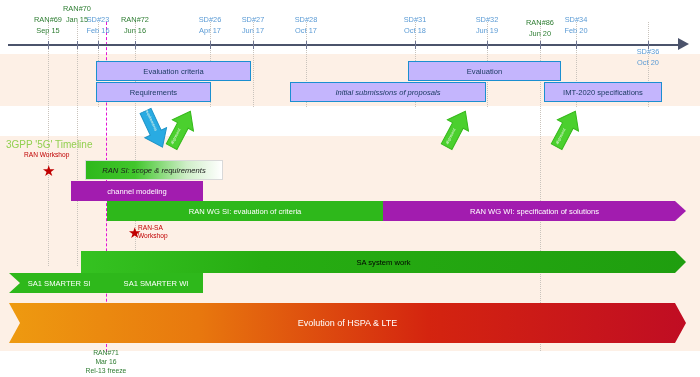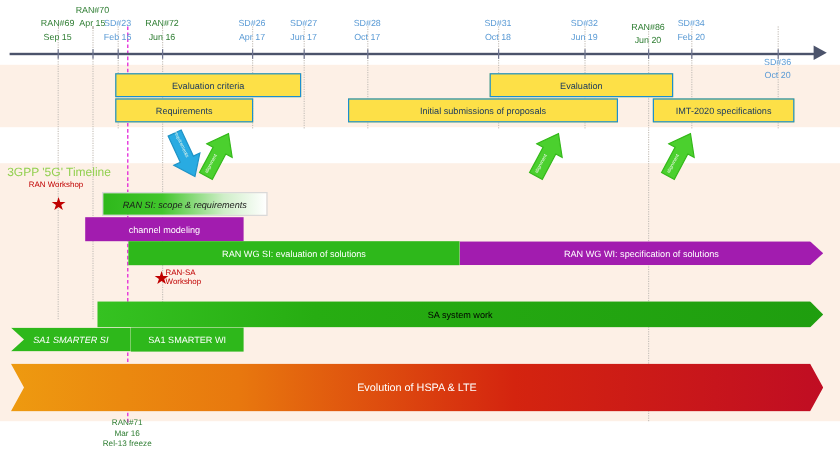--- a/index.html
+++ b/index.html
@@ -31,21 +31,21 @@
   .alabel b{font-weight:normal;display:block;}
 
   
   #itu-title{position:absolute;left:8px;top:59px;font-size:8.2px;line-height:11.5px;
              color:#7ab4e0;}
   #g3pp-title{position:absolute;left:6px;top:139px;font-size:10px;color:#92d050;}
 
   
   .bar{position:absolute;display:flex;align-items:center;justify-content:center;
        font-size:7.6px;white-space:nowrap;box-sizing:border-box;}
-  .bar-blue{background:#fde047;color:#17375e;border:.6px solid #1b8fd0;font-size:7.6px;}
+  .bar-blue{background:#c4b5fd;color:#17375e;border:.6px solid #1b8fd0;font-size:7.6px;}
   .bar-green{background:#2eb81b;color:#ffffff;}
   .bar-green-d{background:#a21caf;color:#ffffff;}
 
   
   .chev-right{clip-path:polygon(0 0, calc(100% - 11px) 0, 100% 50%, calc(100% - 11px) 100%, 0 100%);}
   .chev-both{clip-path:polygon(0 0, calc(100% - 11px) 0, 100% 50%, calc(100% - 11px) 100%, 0 100%, 11px 50%);}
   .chev-tail{clip-path:polygon(0 0, 100% 0, 100% 100%, 0 100%, 11px 50%);}
 
   
   #bar-ran-si{background:linear-gradient(to right,#2eb81b 0%,#41c62c 36%,#cfeec8 74%,#ffffff 100%);
@@ -110,21 +110,21 @@
       <div class="tick" style="left: 576px;"></div>
       <div class="tick" style="left: 648px;"></div>
     </div>
   <div id="axis-labels-layer">
       <div class="alabel ran" style="left: 20px; top: 14px; width: 56px;">
         <b>RAN#69</b>
         <b>Sep 15</b>
       </div>
       <div class="alabel ran" style="left: 49px; top: 3px; width: 56px;">
         <b>RAN#70</b>
-        <b>Apr 15</b>
+        <b>Jan 15</b>
       </div>
       <div class="alabel" style="left: 70px; top: 14px; width: 56px;">
         <b>SD#23</b>
         <b>Feb 16</b>
       </div>
       <div class="alabel ran" style="left: 107px; top: 14px; width: 56px;">
         <b>RAN#72</b>
         <b>Jun 16</b>
       </div>
       <div class="alabel" style="left: 182px; top: 14px; width: 56px;">
@@ -157,33 +157,33 @@
       </div>
       <div class="alabel" style="left: 620px; top: 14px; width: 56px; margin-top: 32px;">
         <b>SD#36</b>
         <b>Oct 20</b>
       </div>
     </div>
 
   <div id="itu-bars-layer">
       <div class="bar bar-blue" style="left: 96px; top: 61px; width: 155px; height: 20px;">Evaluation criteria</div>
       <div class="bar bar-blue" style="left: 96px; top: 82px; width: 115px; height: 20px;">Requirements</div>
-      <div class="bar bar-blue" style="left: 290px; top: 82px; width: 225px; height: 20px;">Initial submissions of proposals</div>
+      <div class="bar bar-blue" style="left: 290px; top: 82px; width: 196px; height: 20px; font-style: italic;">Initial submissions of proposals</div>
       <div class="bar bar-blue" style="left: 408px; top: 61px; width: 153px; height: 20px;">Evaluation</div>
       <div class="bar bar-blue" style="left: 544px; top: 82px; width: 118px; height: 20px;">IMT-2020 specifications</div>
     </div>
 
   <div id="g3pp-title">3GPP '5G' Timeline</div>
   <div id="tgpp-bars-layer">
       <div class="bar " id="bar-ran-si" style="left: 85px; top: 160px; width: 138px; height: 20px;">RAN SI: scope &amp; requirements</div>
       <div class="bar bar-green-d " style="left: 71px; top: 181px; width: 132px; height: 20px;">channel modeling</div>
-      <div class="bar bar-green " style="left: 107px; top: 201px; width: 276px; height: 20px;">RAN WG SI: evaluation of solutions</div>
+      <div class="bar bar-green " style="left: 107px; top: 201px; width: 276px; height: 20px;">RAN WG SI: evaluation of criteria</div>
       <div class="bar bar-green-d chev-right" style="left: 383px; top: 201px; width: 303px; height: 20px;">RAN WG WI: specification of solutions</div>
       <div class="bar chev-right" id="bar-sa-sys" style="left: 81px; top: 251px; width: 605px; height: 22px;">SA system work</div>
-      <div class="bar bar-green chev-tail" style="left: 9px; top: 273px; width: 100px; height: 20px; font-style: italic;">SA1 SMARTER SI</div>
+      <div class="bar bar-green chev-tail" style="left: 9px; top: 273px; width: 100px; height: 20px;">SA1 SMARTER SI</div>
       <div class="bar bar-green " style="left: 109px; top: 273px; width: 94px; height: 20px;">SA1 SMARTER WI</div>
       <div class="bar chev-both" id="bar-evolution" style="left: 9px; top: 303px; width: 677px; height: 40px;">Evolution of HSPA &amp; LTE</div>
     </div>
   <div id="stars-layer">
       <div class="star" style="left: 42px; top: 163px;">★</div>
       <div class="star-lbl" style="left: 24px; top: 151px;">
         <div>RAN Workshop</div>
       </div>
       <div class="star" style="left: 128px; top: 225px;">★</div>
       <div class="star-lbl left" style="left: 138px; top: 224px;">

